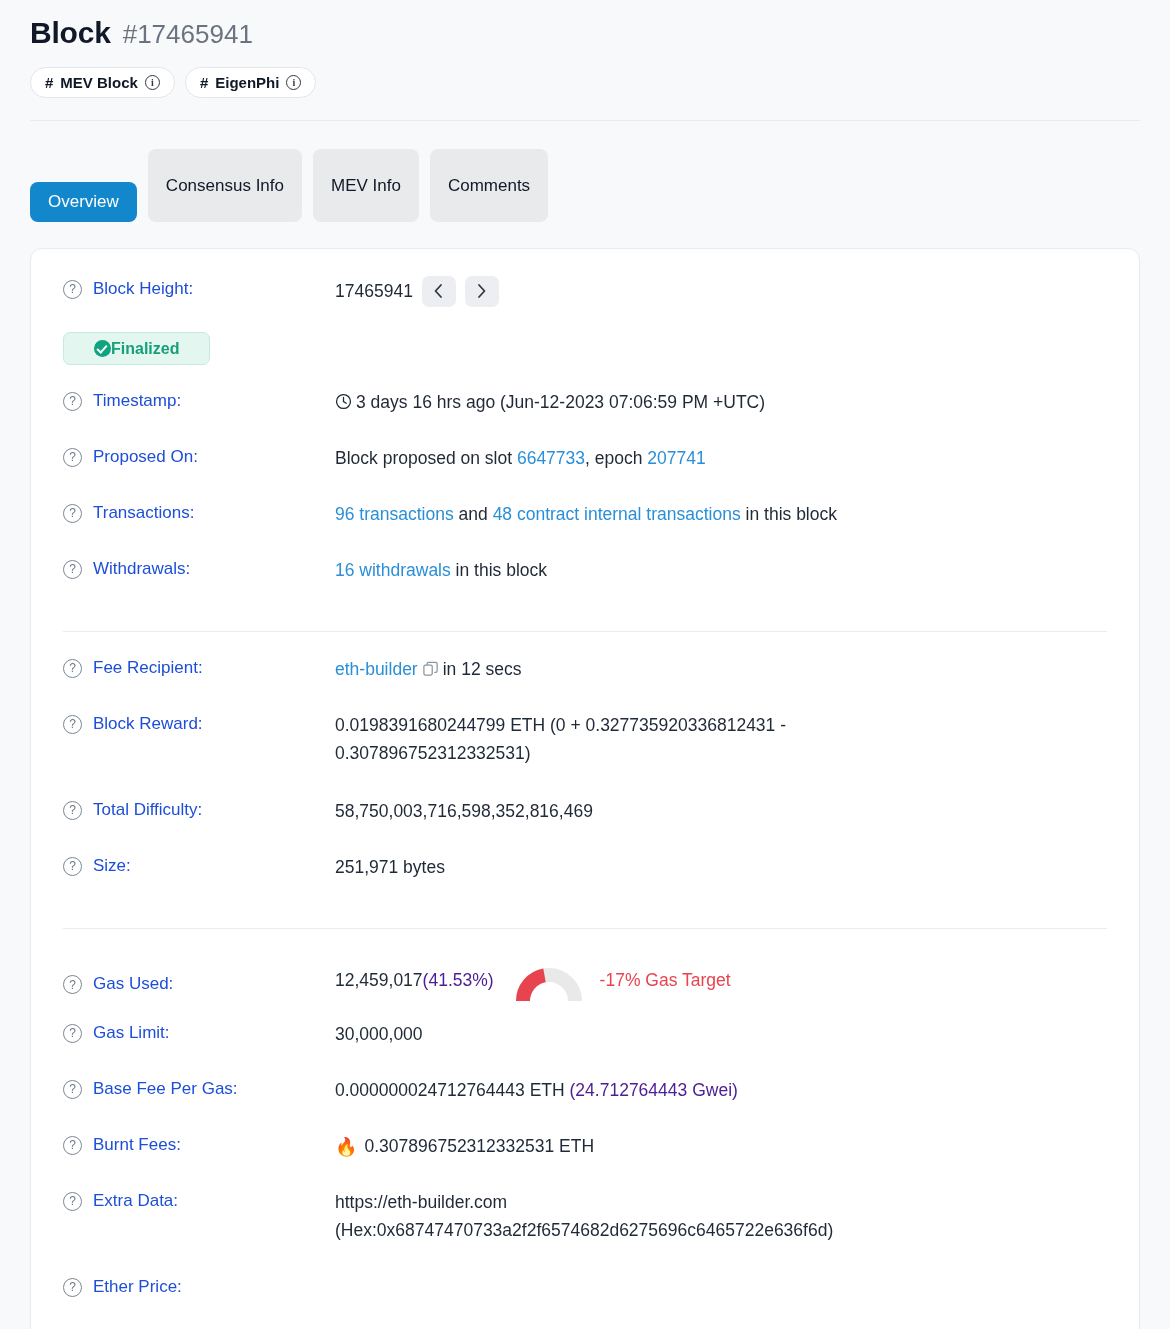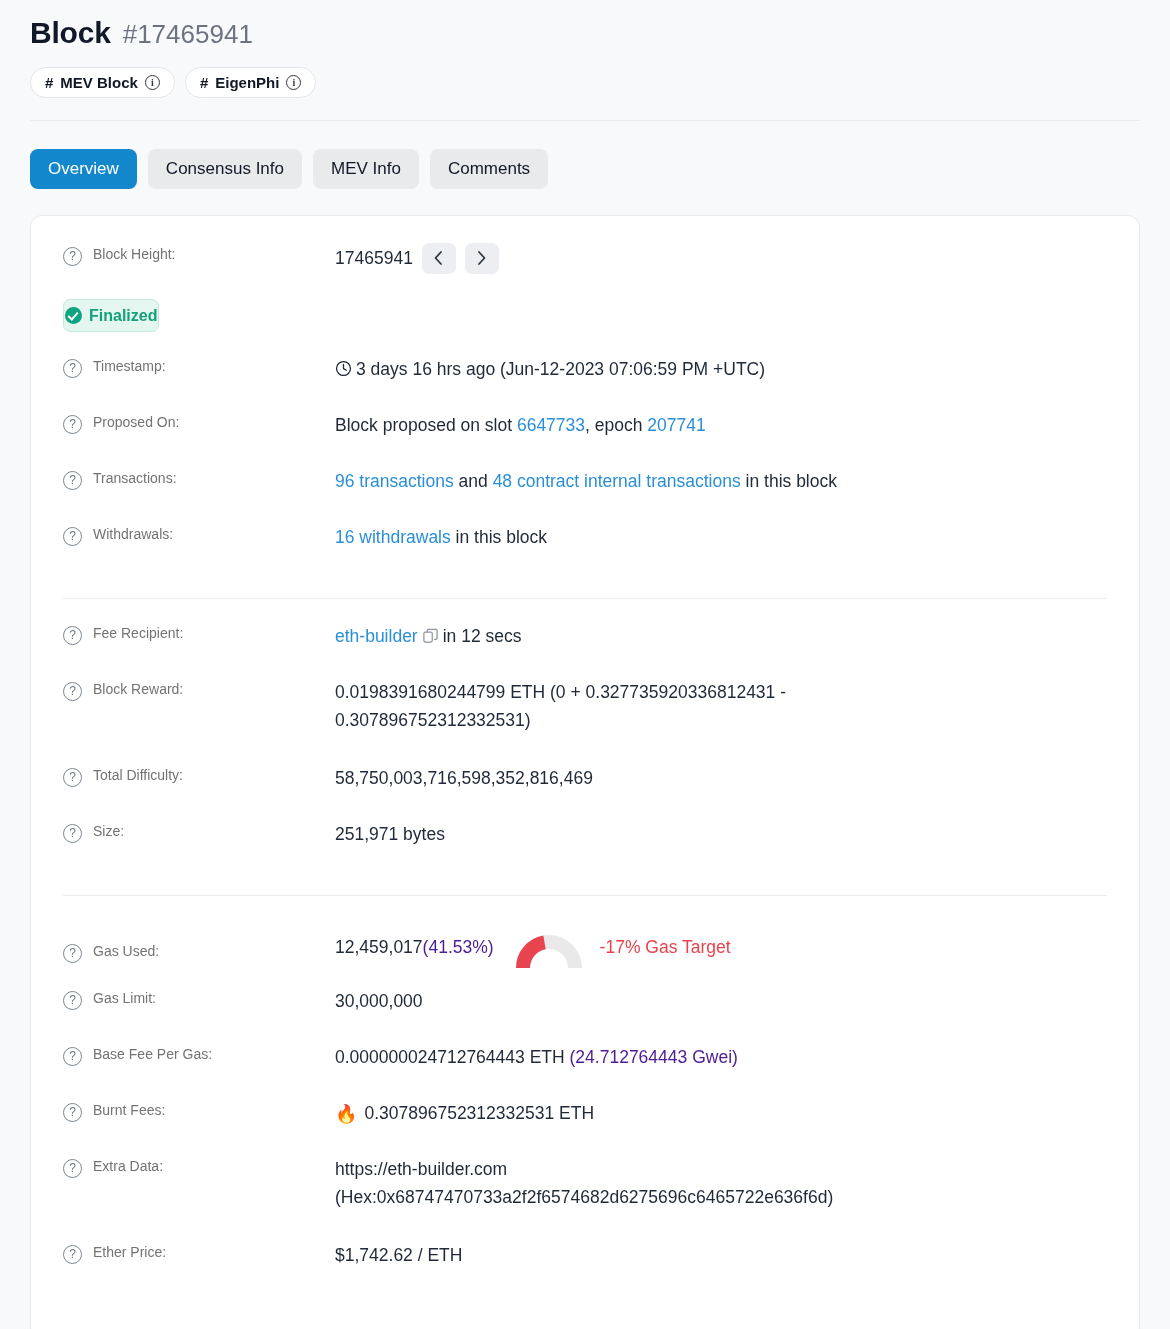--- a/index.html
+++ b/index.html
@@ -96,20 +96,21 @@
     background: #e9eaec;
     color: #111827;
     cursor: pointer;
     line-height: 1.15;
     border: none;
     font-family: "Liberation Sans", sans-serif;
   }
   .tab.active {
     background: #1287cb;
     color: #ffffff;
+    margin-top: 33px;
   }
 
   
   .card {
     margin: 26px 30px 0 30px;
     background: #ffffff;
     border: 1px solid #e9ebef;
     border-radius: 12px;
     padding: 26px 0 20px 0;
     box-shadow: 0 1px 2px rgba(16,24,40,0.04);
@@ -144,22 +145,22 @@
     position: absolute;
     left: 0; right: 0; top: 50%;
     transform: translateY(-50%);
     text-align: center;
     font-size: 12px;
     line-height: 1;
     color: #6b7785;
     font-family: "Liberation Sans", sans-serif;
   }
   .label-text {
-    font-size: 14px;
-    color: #737373;
+    font-size: 17px;
+    color: #1d4ed8;
     line-height: 1.45;
   }
   .row-value {
     font-size: 17.5px;
     color: #1f2937;
     line-height: 1.62;
     padding-top: 1px;
     flex: 1 1 auto;
   }
   .muted { color: #4c1d95; }
@@ -181,25 +182,24 @@
     justify-content: center;
     font-family: "Liberation Sans", sans-serif;
     padding: 0;
   }
   .navbtn svg { display: block; }
 
   
   .badge {
     display: inline-flex;
     align-items: center;
-    gap: 7px;
     background: #e4f6f0;
     border: 1px solid #c3ebdf;
     border-radius: 7px;
-    padding: 6px 1px;
+    padding: 6px 30px;
     font-size: 16px;
     font-weight: bold;
     color: #15a07a;
     line-height: 1.2;
   }
   .check-dot {
     width: 17px; height: 17px;
     border-radius: 50%;
     background: #0fa37f;
     position: relative;
@@ -420,16 +420,15 @@
       <span class="value-block">https://eth-builder.com</span>
       <span class="value-block">(Hex:0x68747470733a2f2f6574682d6275696c6465722e636f6d)</span>
     </div>
   </div>
 
   <div class="row">
     <div class="row-label">
       <span class="qmark"></span>
       <span class="label-text">Ether Price:</span>
     </div>
-    <div class="row-value">$1,742.62 / ETH</div>
   </div>
 
 </div>
 
 </body></html>

